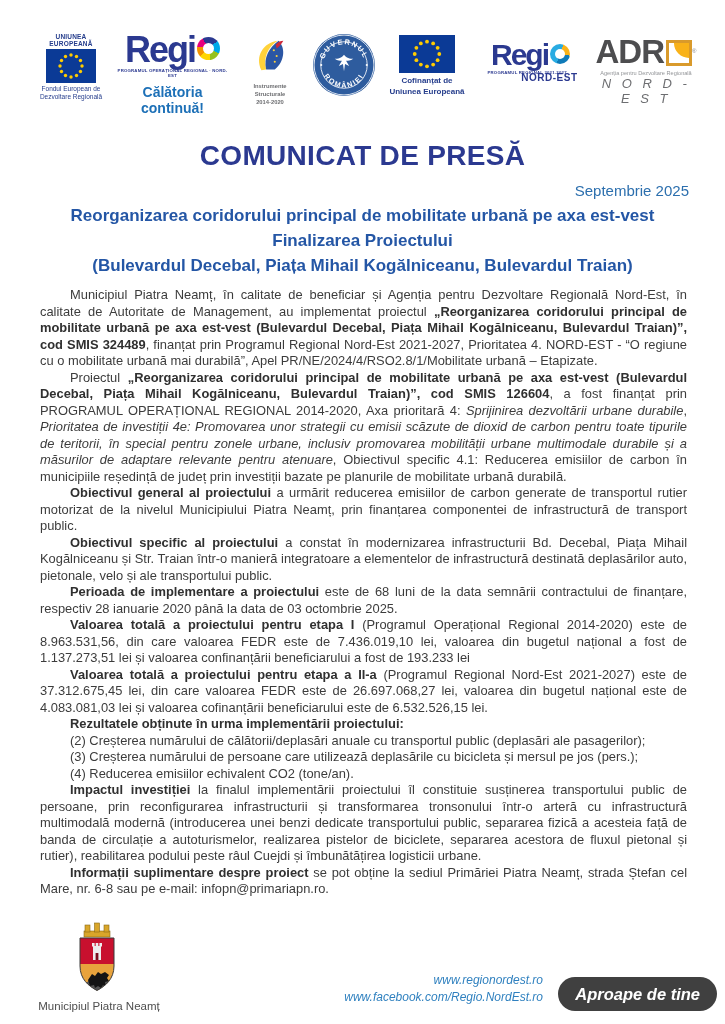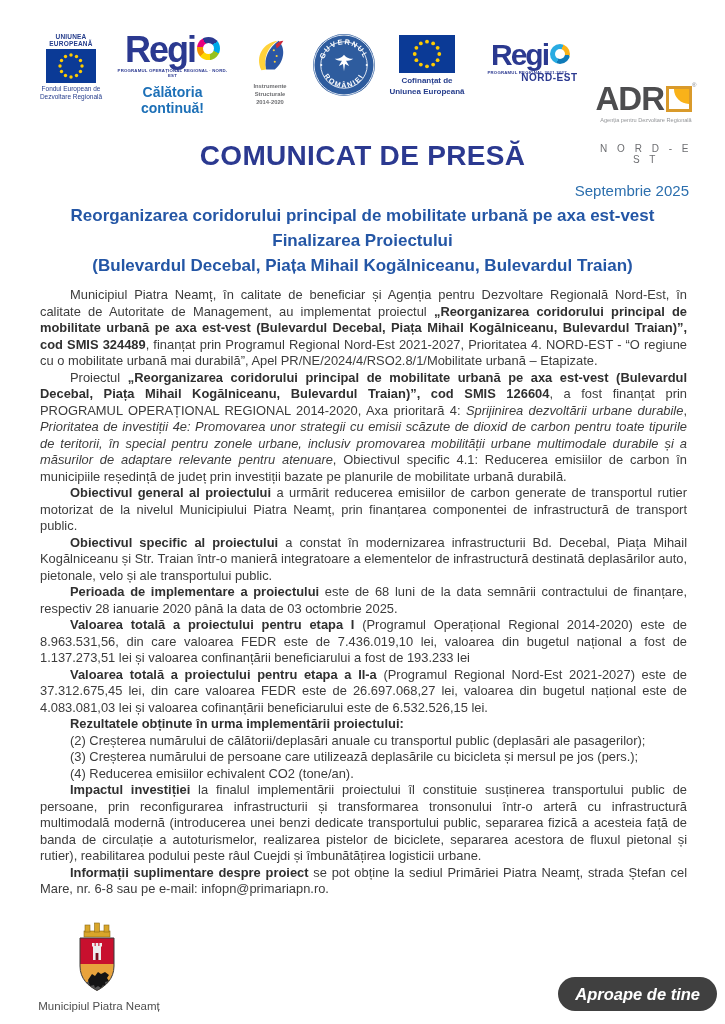--- a/index.html
+++ b/index.html
@@ -31,28 +31,28 @@
   .regio2-block{width:106px;}
   .regio2-ne{font-size:10px;font-weight:800;color:#2b3990;letter-spacing:.5px;text-align:right;
              margin:-3px 6px 0 0;}
 
   .instr-block{width:58px;padding-top:3px;}
   .instr-txt{font-size:5.8px;font-weight:700;color:#6d6e71;line-height:1.4;}
 
   .guv-block{width:66px;}
 
   .adr-block{width:102px;padding-top:4px;}
-  .adr-row{display:flex;justify-content:center;align-items:flex-start;margin-top:47px;}
+  .adr-row{display:flex;justify-content:center;align-items:center;}
   .adr-txt{font-size:33px;line-height:30px;font-weight:700;color:#4d4d4f;letter-spacing:-1px;}
   .adr-sq{width:20px;height:20px;border:3px solid #d99a2b;margin:2px 0 0 2px;position:relative;background:#fff;}
   .adr-sq::after{content:"";position:absolute;top:0;right:0;width:15px;height:15px;
                  background:#f9b219;border-bottom-left-radius:100%;}
   .adr-r{font-size:6px;color:#808285;margin-top:-2px;}
   .adr-sub{font-size:5.6px;color:#939598;margin-top:3px;}
-  .adr-ne{font-size:10px;color:#6d6e71;letter-spacing:3.5px;margin-top:20px;}
+  .adr-ne{font-size:13px;color:#6d6e71;letter-spacing:3.5px;margin-top:0;font-style:italic;}
 
   
   .title{position:absolute;top:140px;left:0;right:0;text-align:center;
          font-size:28px;font-weight:800;color:#2b3990;letter-spacing:.3px;}
   .date{position:absolute;top:182px;right:36px;font-size:15px;color:#2c6fae;}
   .subtitle{position:absolute;top:203px;left:0;right:0;text-align:center;
             font-size:17px;line-height:25px;font-weight:800;color:#2456a5;}
 
   
   .body{position:absolute;top:287px;left:40px;right:38px;color:#3c3c3c;
@@ -235,16 +235,20 @@
           <rect x="27.4" y="21" width="2.6" height="3.5"></rect>
       </g>
       <rect x="23.6" y="31" width="2.8" height="7" fill="#7a1020"></rect>
       <path d="M10 64 l8 -6 l7 2 l8 -3 l8 5 l-1 8 l-30 0 Z" fill="#555555"></path>
       <path d="M16 58 l4 -6 l3 2 l3 -4 l3 2 l4 -2 l4 3 l-2 3 l2 3 l-4 1 l1 5 l-3 -2 l-2 3 l-3 -2 l-3 2 l-1 -3 l-4 1 Z" fill="#141414"></path>
     </g>
     <path d="M8 16 h34 v28 c0 13 -8.5 20 -17 24.5 c-8.5 -4.5 -17 -11.5 -17 -24.5 Z" fill="none" stroke="#3a3a3a" stroke-width="1"></path>
   </svg>
   <div class="muni">Municipiul Piatra Neamț</div>
 
+  <div class="flinks">
+    <div>www.regionordest.ro</div>
+    <div>www.facebook.com/Regio.NordEst.ro</div>
+  </div>
 
   <div class="badge">Aproape de tine</div>
 
 </div>
 
 </body></html>

